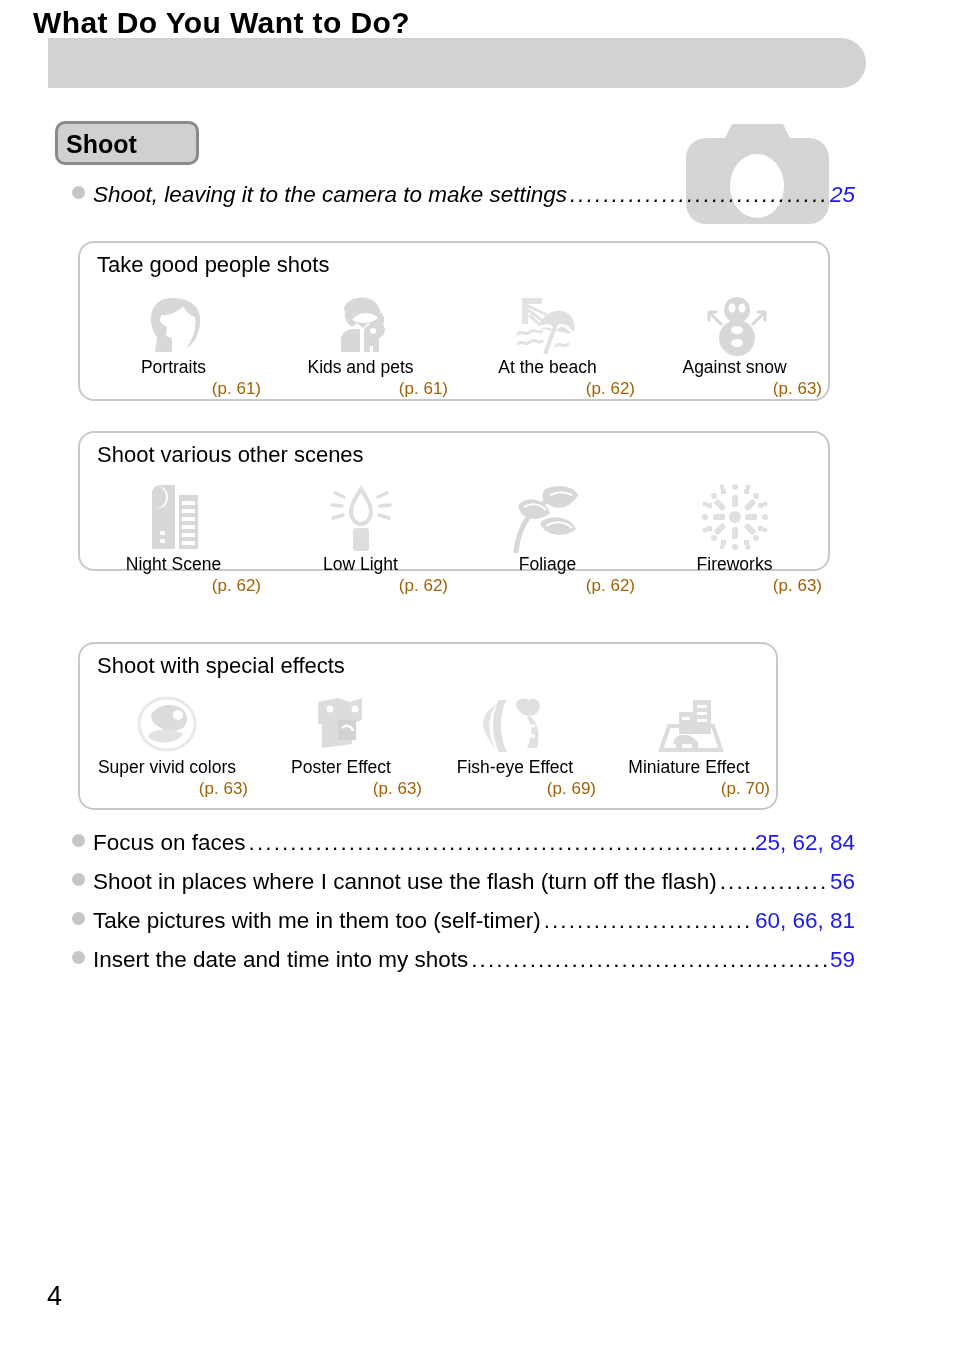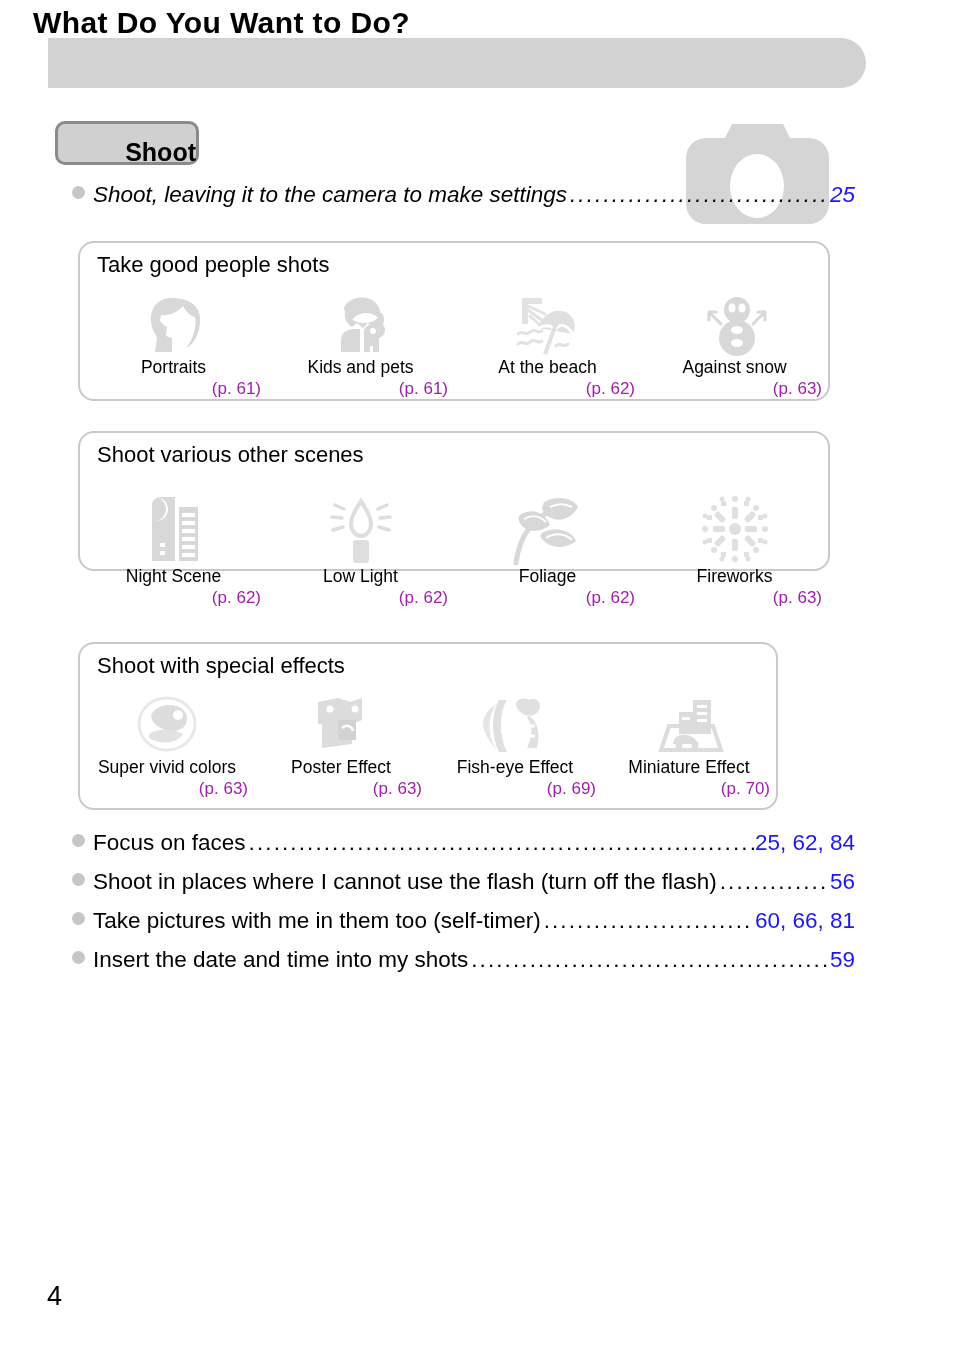--- a/index.html
+++ b/index.html
@@ -45,24 +45,25 @@
     width: 144px;
     height: 44px;
     background: #d0d0d0;
     border: 3px solid #8a8a8a;
     border-radius: 10px;
     box-sizing: border-box;
   }
   #shoot-tab-label {
     position: absolute;
     width: 100%;
-    top: 14px;
-    text-align: right;
+    top: 6px;
+    text-align: left;
     font-size: 25px;
     font-weight: bold;
+    padding-left: 8px;
   }
 
   
   #camera-icon {
     position: absolute;
     left: 686px;
     top: 122px;
     width: 143px;
     height: 102px;
   }
@@ -140,29 +141,29 @@
     justify-content: center;
   }
   .cell .cell-label {
     font-size: 17.5px;
     line-height: 22px;
     white-space: nowrap;
   }
   .cell .cell-page {
     font-size: 17px;
     line-height: 21px;
-    color: #a21caf;
+    color: #a16207;
     text-align: right;
     padding-right: 6px;
   }
 
   #box-people  { left: 78px; top: 241px; width: 752px; height: 160px; }
   #box-people .cells { top: 51px; }
   #box-scenes  { left: 78px; top: 431px; width: 752px; height: 140px; }
-  #box-scenes .cells { top: 60px; }
+  #box-scenes .cells { top: 48px; }
   #box-effects { left: 78px; top: 642px; width: 700px; height: 168px; }
   #box-effects .cells { top: 50px; }
 
   #box-scenes .cell .glyph { height: 72px; }
 
   
   #bottom-entries {
     position: absolute;
     left: 72px;
     top: 830px;

